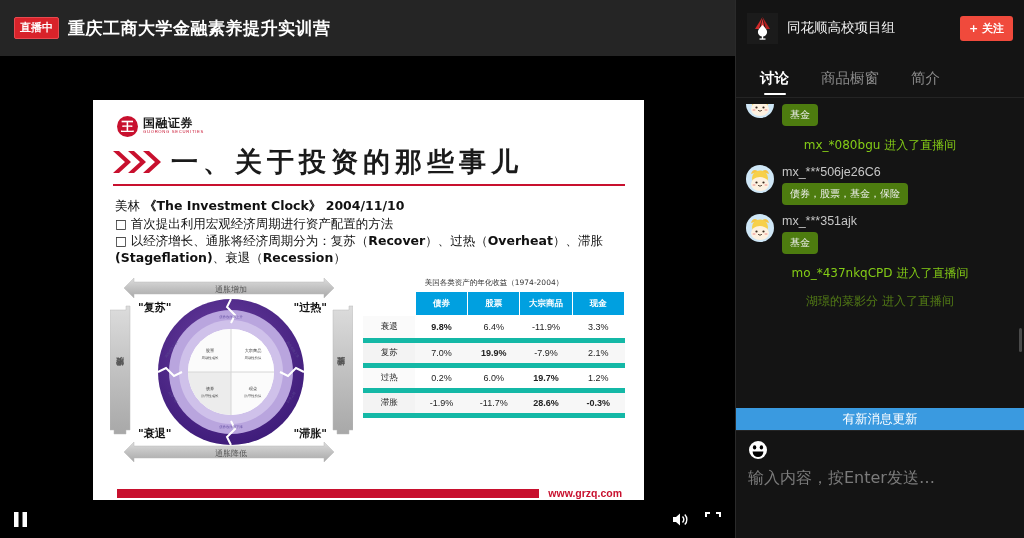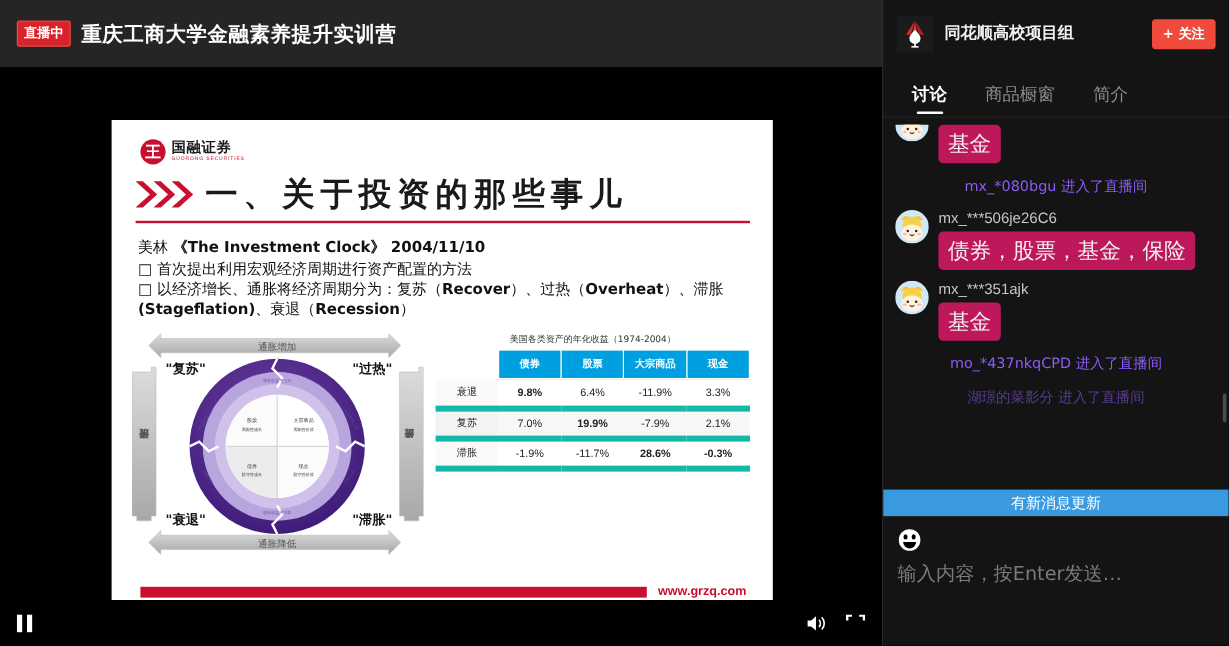--- a/index.html
+++ b/index.html
@@ -117,21 +117,21 @@
   }
   .pb-left, .pb-right { display:flex; align-items:center; gap:16px; }
   .ic { cursor:pointer; display:flex; align-items:center; }
 
   
   .chat-side { position:relative; width:289px; height:538px; background:#141414;
                border-left:1px solid #2a2a2a; display:flex; flex-direction:column; }
 
   .chat-head { height:56px; display:flex; align-items:center; padding:0 11px; flex:0 0 auto; }
   .host-logo { width:31px; height:31px; flex:0 0 auto; margin-right:9px; }
-  .host-name { color:#f2f2f2; font-size:13.5px; font-weight:700; flex:1;
+  .host-name { color:#f2f2f2; font-size:13.5px; font-weight:400; flex:1;
                font-family:"DejaVu Sans",sans-serif; }
   .follow-btn {
     background:#f04a3c; color:#fff; font-size:11px; font-weight:700; border:none;
     border-radius:3px; padding:5px 9px; cursor:pointer; white-space:nowrap;
     font-family:"DejaVu Sans",sans-serif;
   }
 
   .tabs { height:42px; display:flex; align-items:flex-end; padding:0 8px; flex:0 0 auto;
           border-bottom:1px solid #242424; }
   .tab { position:relative; padding:0 16px 9px 16px; color:#8c8c8c; font-size:14.5px;
@@ -142,24 +142,24 @@
     width:22px; height:2.5px; background:#fff; border-radius:2px;
   }
 
   .msg-area { position:relative; flex:1 1 auto; overflow:hidden; padding:6px 10px 0 10px; }
   .msg { display:flex; margin-bottom:9px; }
   .msg .av { width:28px; height:28px; border-radius:50%; flex:0 0 auto; margin-right:8px; }
   .msg .bdy { min-width:0; }
   .msg .nick { color:#c6c6c6; font-size:12.5px; margin-bottom:4px;
                font-family:"Liberation Sans",sans-serif; }
   .bubble {
-    display:inline-block; background:#be185d; color:#f1f1f1; font-size:18px;
+    display:inline-block; background:#4d7c0f; color:#f1f1f1; font-size:10px;
     padding:4px 8px; border-radius:4px; font-family:Liberation Mono, monospace;
   }
-  .sys { text-align:center; color:#8b5cf6; font-size:12px; margin:11px 0;
+  .sys { text-align:center; color:#84cc16; font-size:12px; margin:11px 0;
          font-family:"DejaVu Sans",sans-serif; }
   .sys.clipped { opacity:.55; }
   .av-clip { width:28px; height:14px; overflow:hidden; margin-right:8px; flex:0 0 auto; }
 
   .scroll-thumb { position:absolute; right:2px; top:230px; width:3px; height:24px;
                   background:#4a4a4a; border-radius:2px; }
 
   .newmsg-bar {
     position:absolute; left:0; right:0; bottom:0; height:22px; background:#3a9ae0;
     color:#fff; font-size:12.5px; display:flex; align-items:center; justify-content:center;
@@ -311,20 +311,27 @@
                   <td>3.3%</td>
                 </tr>
                 <tr>
                   <td class="rh">复苏</td>
                   <td>7.0%</td>
                   <td class="em">19.9%</td>
                   <td>-7.9%</td>
                   <td>2.1%</td>
                 </tr>
                 <tr>
+                  <td class="rh">过热</td>
+                  <td>0.2%</td>
+                  <td>6.0%</td>
+                  <td class="em">19.7%</td>
+                  <td>1.2%</td>
+                </tr>
+                <tr>
                   <td class="rh">滞胀</td>
                   <td>-1.9%</td>
                   <td>-11.7%</td>
                   <td class="em">28.6%</td>
                   <td class="em">-0.3%</td>
                 </tr>
               </tbody>
           </table>
         </div>
 

